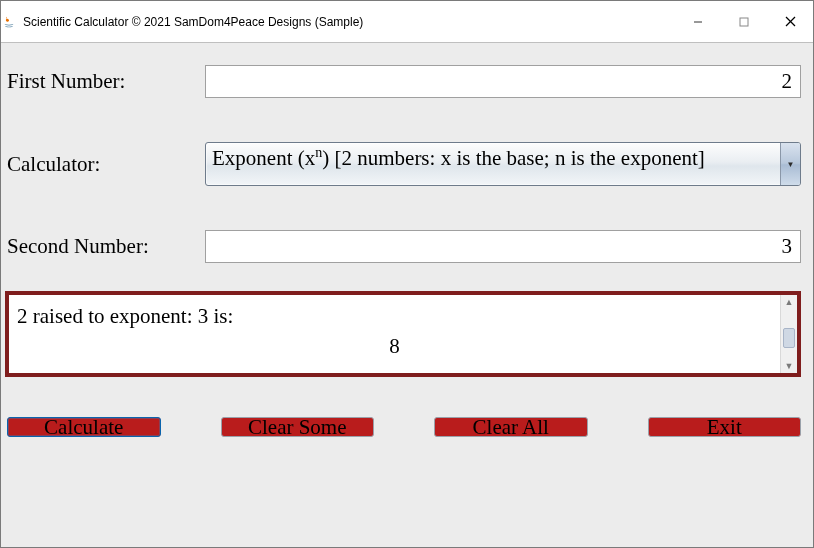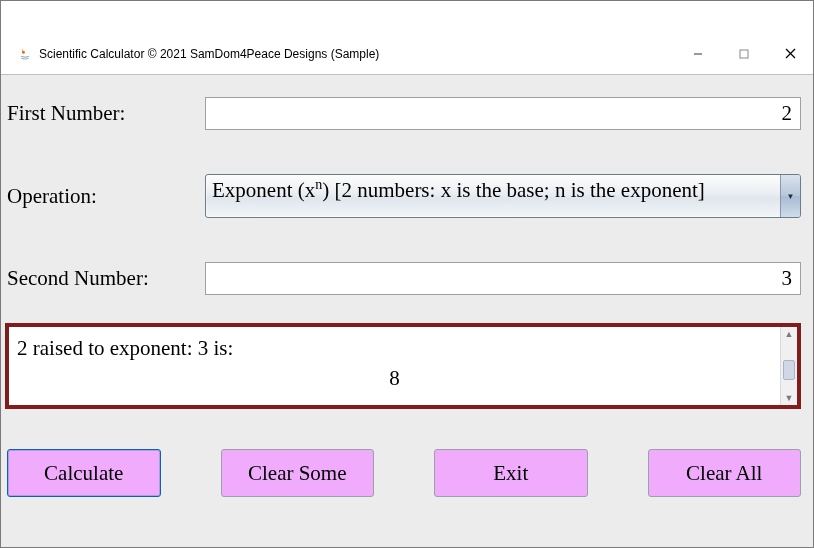--- a/index.html
+++ b/index.html
@@ -18,24 +18,23 @@
     background: #fff;
     display: flex;
     flex-direction: column;
   }
   .titlebar {
     height: 42px;
     background: #fff;
     border-bottom: 1px solid #bfbfbf;
     display: flex;
     align-items: center;
-    padding: 0 0 0 16px;
+    padding: 0 0 0 0;
     font-size: 12px;
     color: #000;
-    margin-top: 32px;
   }
   .titlebar .java-icon {
     width: 16px; height: 16px;
     margin-right: 6px;
     display: inline-flex;
     align-items: center;
     justify-content: center;
   }
   .titlebar .title-text { flex: 0 0 auto; }
   .titlebar .spacer { flex: 1 1 auto; }
@@ -153,22 +152,22 @@
     border-radius: 2px;
     margin-top: 8px;
   }
   .btn-row {
     display: flex;
     gap: 60px;
     padding: 0 0 0 2px;
   }
   .btn {
     flex: 1;
-    height: 48px;
-    background: #f0abfc;
+    height: 20px;
+    background: #b91c1c;
     border: 1px solid #9aa1aa;
     border-radius: 3px;
     font-family: Georgia, "Times New Roman", serif;
     font-size: 21px;
     display: flex;
     align-items: center;
     justify-content: center;
     cursor: default;
   }
   .btn.primary {
@@ -214,21 +213,21 @@
   <div class="content">
 
     <div class="row">
       <div class="lbl">First Number:</div>
       <div class="field">
         <input class="text-input" type="text" value="2" style="">
       </div>
     </div>
 
     <div class="row">
-      <div class="lbl">Operation:</div>
+      <div class="lbl">Calculator:</div>
       <div class="field">
         <div class="select-wrap">
           <div class="select-text">Exponent (x<sup>n</sup>) [2 numbers: x is the base; n is the exponent]</div>
           <div class="select-arrow">▼</div>
         </div>
       </div>
     </div>
 
     <div class="row last-field">
       <div class="lbl">Second Number:</div>
@@ -246,19 +245,19 @@
       <div class="vscroll">
         <span>▲</span>
         <span class="vscroll-thumb"></span>
         <span>▼</span>
       </div>
     </div>
 
     <div class="btn-row">
       <div class="btn primary">Calculate</div>
       <div class="btn">Clear Some</div>
+      <div class="btn">Clear All</div>
       <div class="btn">Exit</div>
-      <div class="btn">Clear All</div>
     </div>
 
   </div>
 
 </div>
 
 </body></html>

